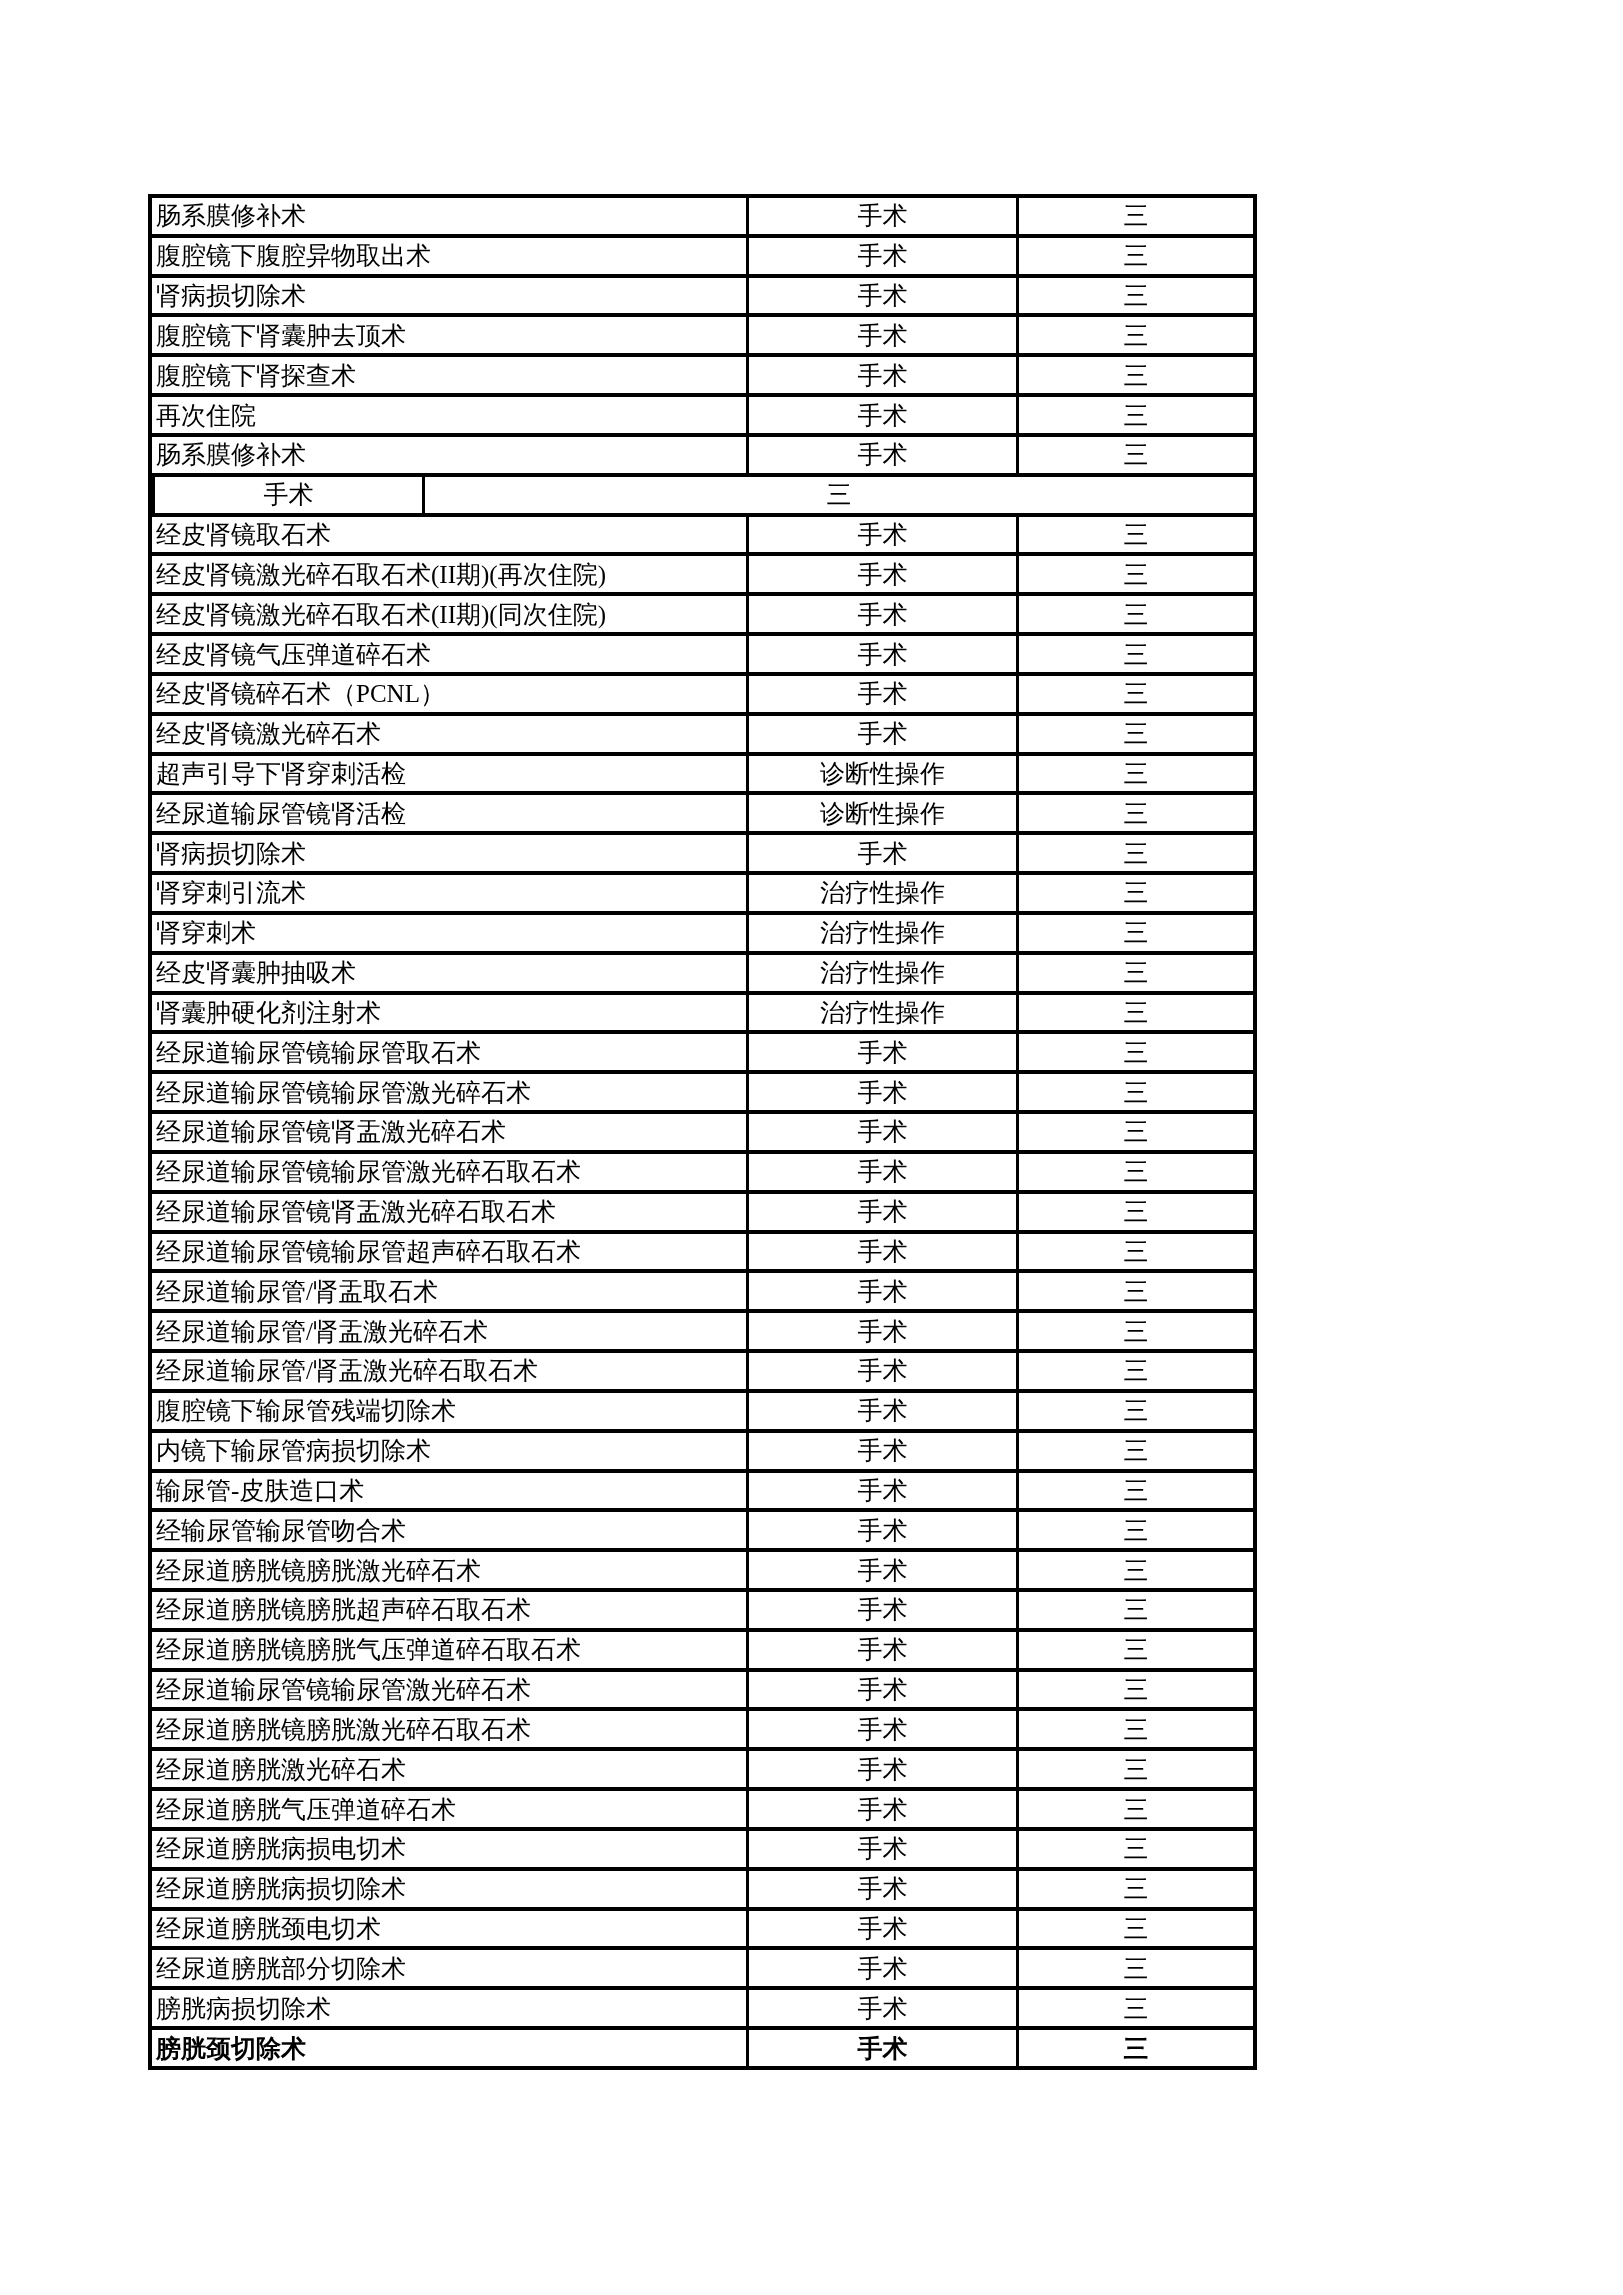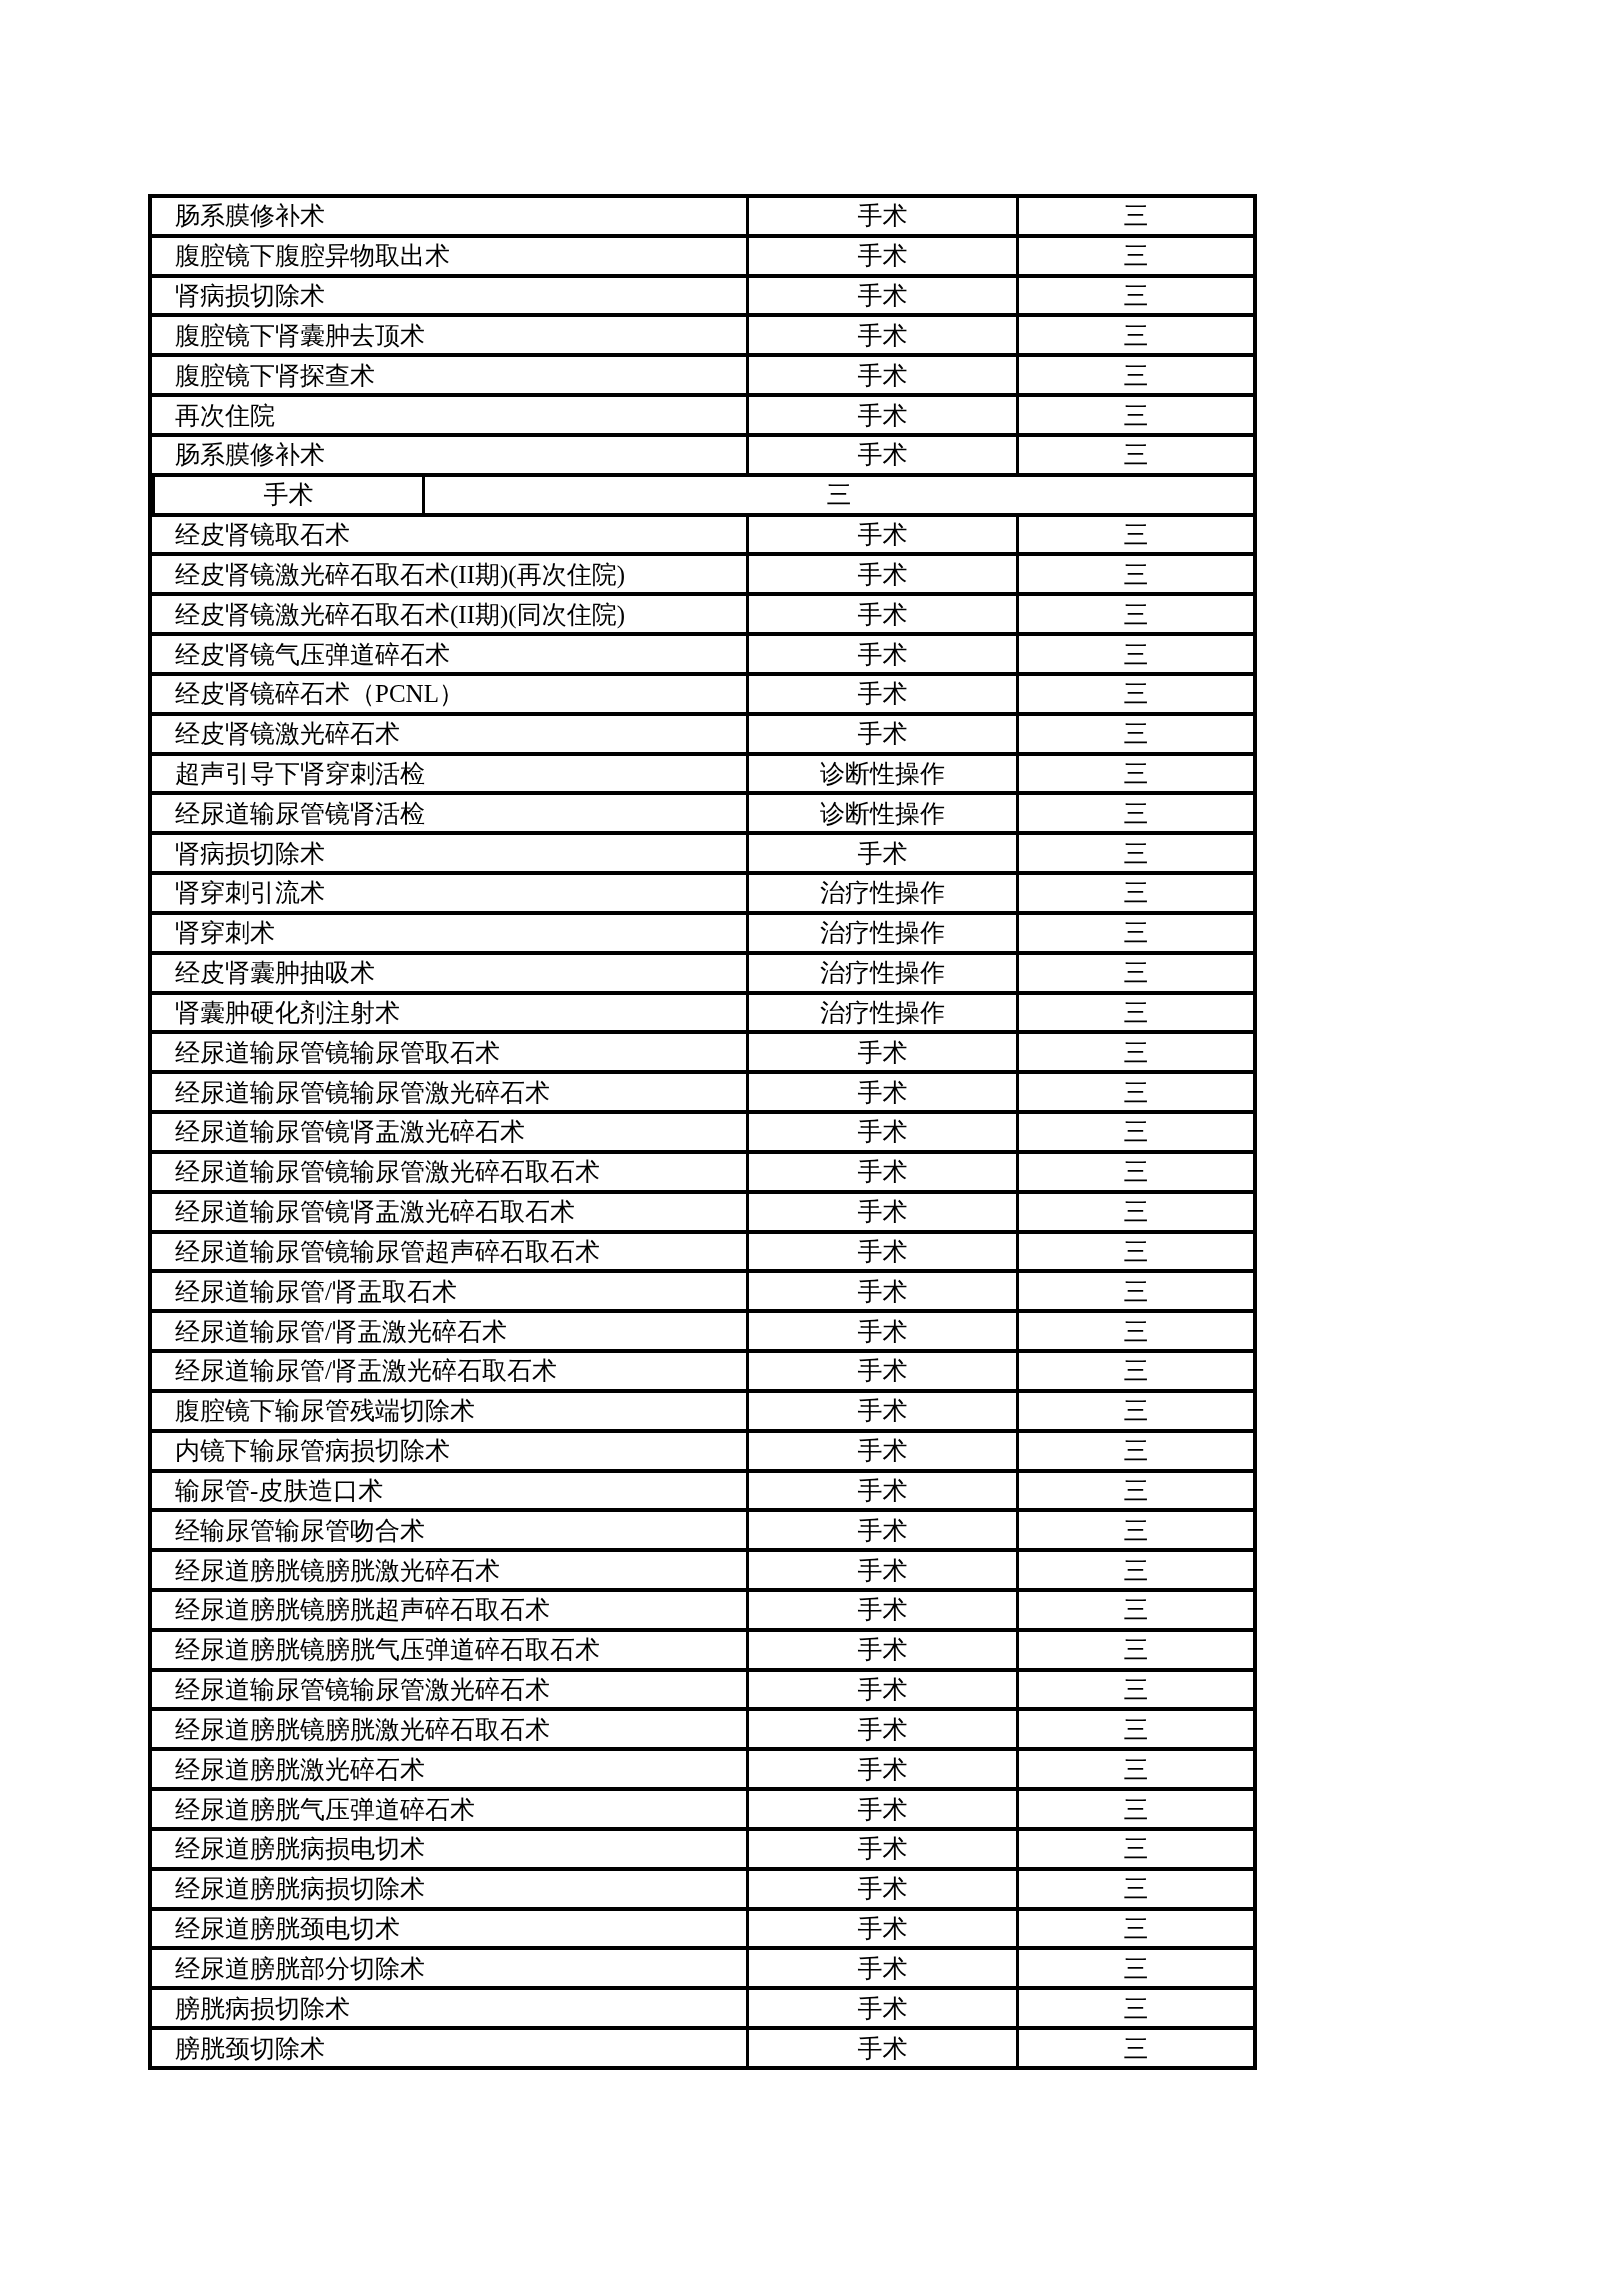--- a/index.html
+++ b/index.html
@@ -28,33 +28,34 @@
     background: #ffffff;
   }
   .row {
     flex: 1 1 0;
     display: flex;
     border-bottom: 4.2px solid #000000;
     min-height: 0;
   }
   .row:last-child {
     border-bottom: none;
+    font-weight: bold;
   }
   .cell {
     box-sizing: border-box;
     display: flex;
     align-items: center;
     font-size: 25px;
     line-height: 1;
     white-space: nowrap;
     overflow: hidden;
   }
   .cell.name {
     width: 594px;
-    padding-left: 23px;
+    padding-left: 4px;
     justify-content: flex-start;
   }
   .cell.type {
     width: 270px;
     border-left: 3.4px solid #000000;
     justify-content: center;
   }
   .cell.level {
     flex: 1 1 0;
     border-left: 3.4px solid #000000;

